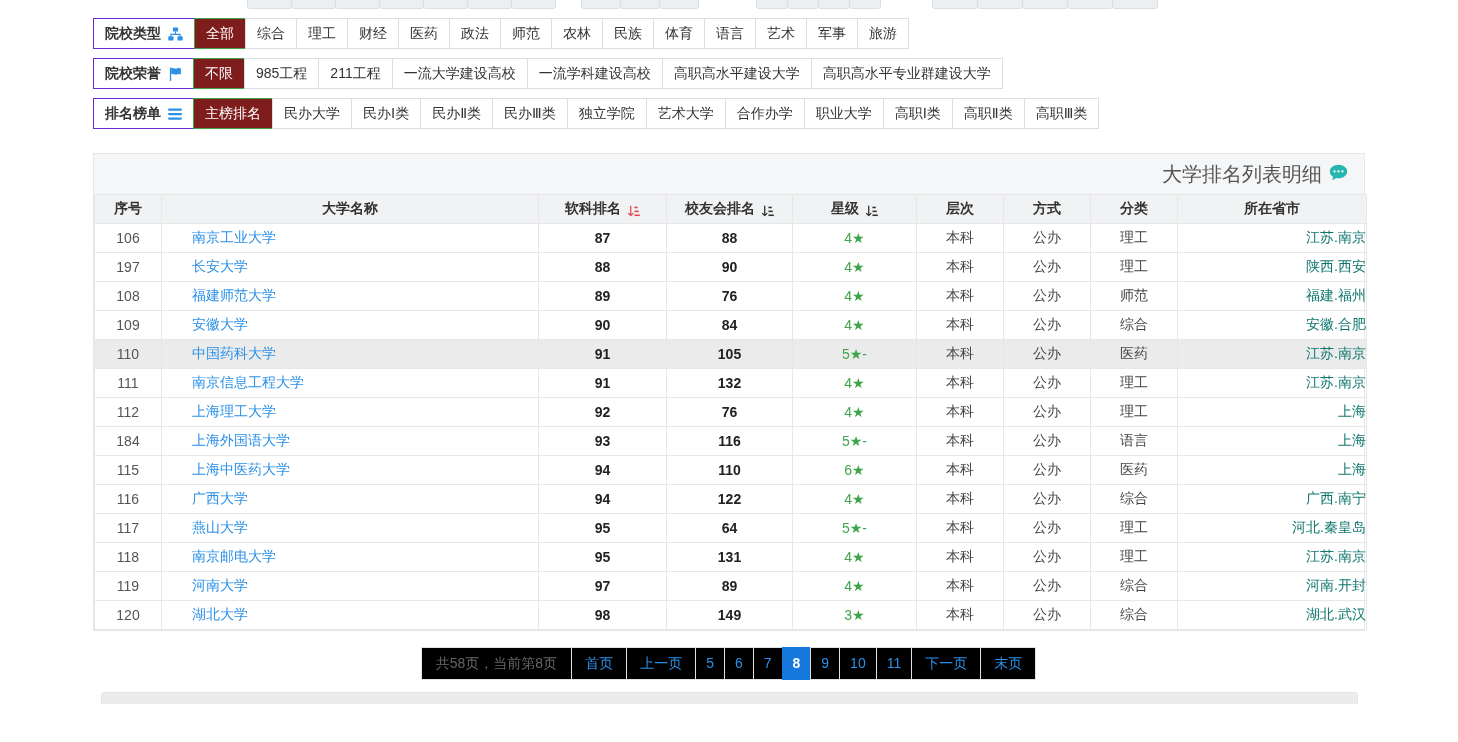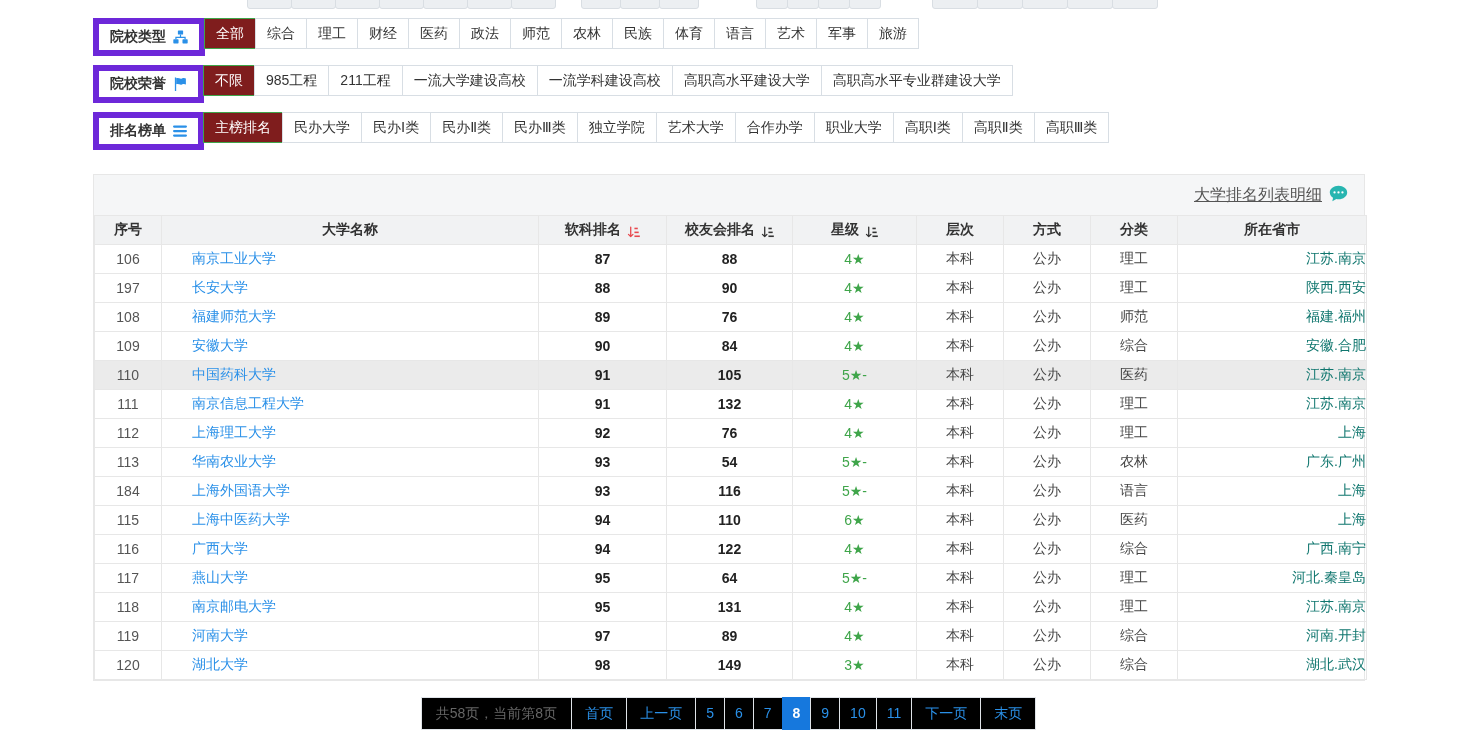--- a/index.html
+++ b/index.html
@@ -11,35 +11,35 @@
   .container { width:1272px; margin:0 auto; }
 
   
   .partial-row { display:flex; height:9px; overflow:hidden; }
   .partial-group { display:flex; align-items:flex-end; }
   .partial-cell { height:26px; margin-top:-17px; background:#eceff2; border:1px solid #d9dee3; margin-left:-1px; border-radius:0 0 3px 3px; }
 
   
   .filter-row { display:flex; margin-top:9px; align-items:stretch; }
   .filter-label {
-    display:flex; align-items:center; gap:7px; height:38px; padding:0 11px;
-    border:6px solid #6d28d9; background:#fff; font-weight:bold; color:#333; white-space:nowrap;
+    display:flex; align-items:center; gap:7px; height:31px; padding:0 11px;
+    border:1px solid #6d28d9; background:#fff; font-weight:bold; color:#333; white-space:nowrap;
   }
   .filter-label .f-icon { display:flex; align-items:center; color:#2a90e8; }
   .filter-btn {
     height:31px; line-height:29px; padding:0 11px; margin-left:-1px; white-space:nowrap;
     border:1px solid #d8dee4; background:#fff; color:#333; cursor:pointer;
   }
   .filter-btn.selected { background:#7f1d1d; border-color:#3fa54a; color:#fff; }
 
   
   .panel { margin-top:24px; border:1px solid #e7e7e7; }
   .title-bar {
     height:40px; background:#f5f6f7; display:flex; align-items:center; justify-content:flex-end;
-    gap:7px; padding-right:16px; font-size:16px; color:#555;text-decoration:underline;
+    gap:7px; padding-right:16px; font-size:20px; color:#555;
   }
   table { width:100%; border-collapse:collapse; table-layout:fixed; }
   th, td { border:1px solid #e7e7e7; height:29px; padding:0; text-align:center; overflow:hidden; white-space:nowrap; }
   thead th { background:#f1f2f3; color:#333; font-weight:bold; }
   .th-inner { display:inline-flex; align-items:flex-end; gap:6px; }
   .sort-icon { display:inline-flex; align-items:center; color:#333; }
   .sort-icon.active { color:#e8484d; }
   td.c-index { color:#555; }
   td.c-name { text-align:left; padding-left:30px; }
   td.c-name a { color:#2a90e8; text-decoration:none; cursor:pointer; }
@@ -320,31 +320,20 @@
             <td class="c-name"><a>上海理工大学</a></td>
             <td class="c-rank">92</td>
             <td class="c-rank">76</td>
             <td class="c-stars">4★</td>
             <td class="c-plain">本科</td>
             <td class="c-plain">公办</td>
             <td class="c-plain">理工</td>
             <td class="c-province">上海</td>
           </tr>
           <tr>
-            <td class="c-index">113</td>
-            <td class="c-name"><a>华南农业大学</a></td>
-            <td class="c-rank">93</td>
-            <td class="c-rank">54</td>
-            <td class="c-stars">5★-</td>
-            <td class="c-plain">本科</td>
-            <td class="c-plain">公办</td>
-            <td class="c-plain">农林</td>
-            <td class="c-province">广东.广州</td>
-          </tr>
-          <tr>
             <td class="c-index">184</td>
             <td class="c-name"><a>上海外国语大学</a></td>
             <td class="c-rank">93</td>
             <td class="c-rank">116</td>
             <td class="c-stars">5★-</td>
             <td class="c-plain">本科</td>
             <td class="c-plain">公办</td>
             <td class="c-plain">语言</td>
             <td class="c-province">上海</td>
           </tr>

